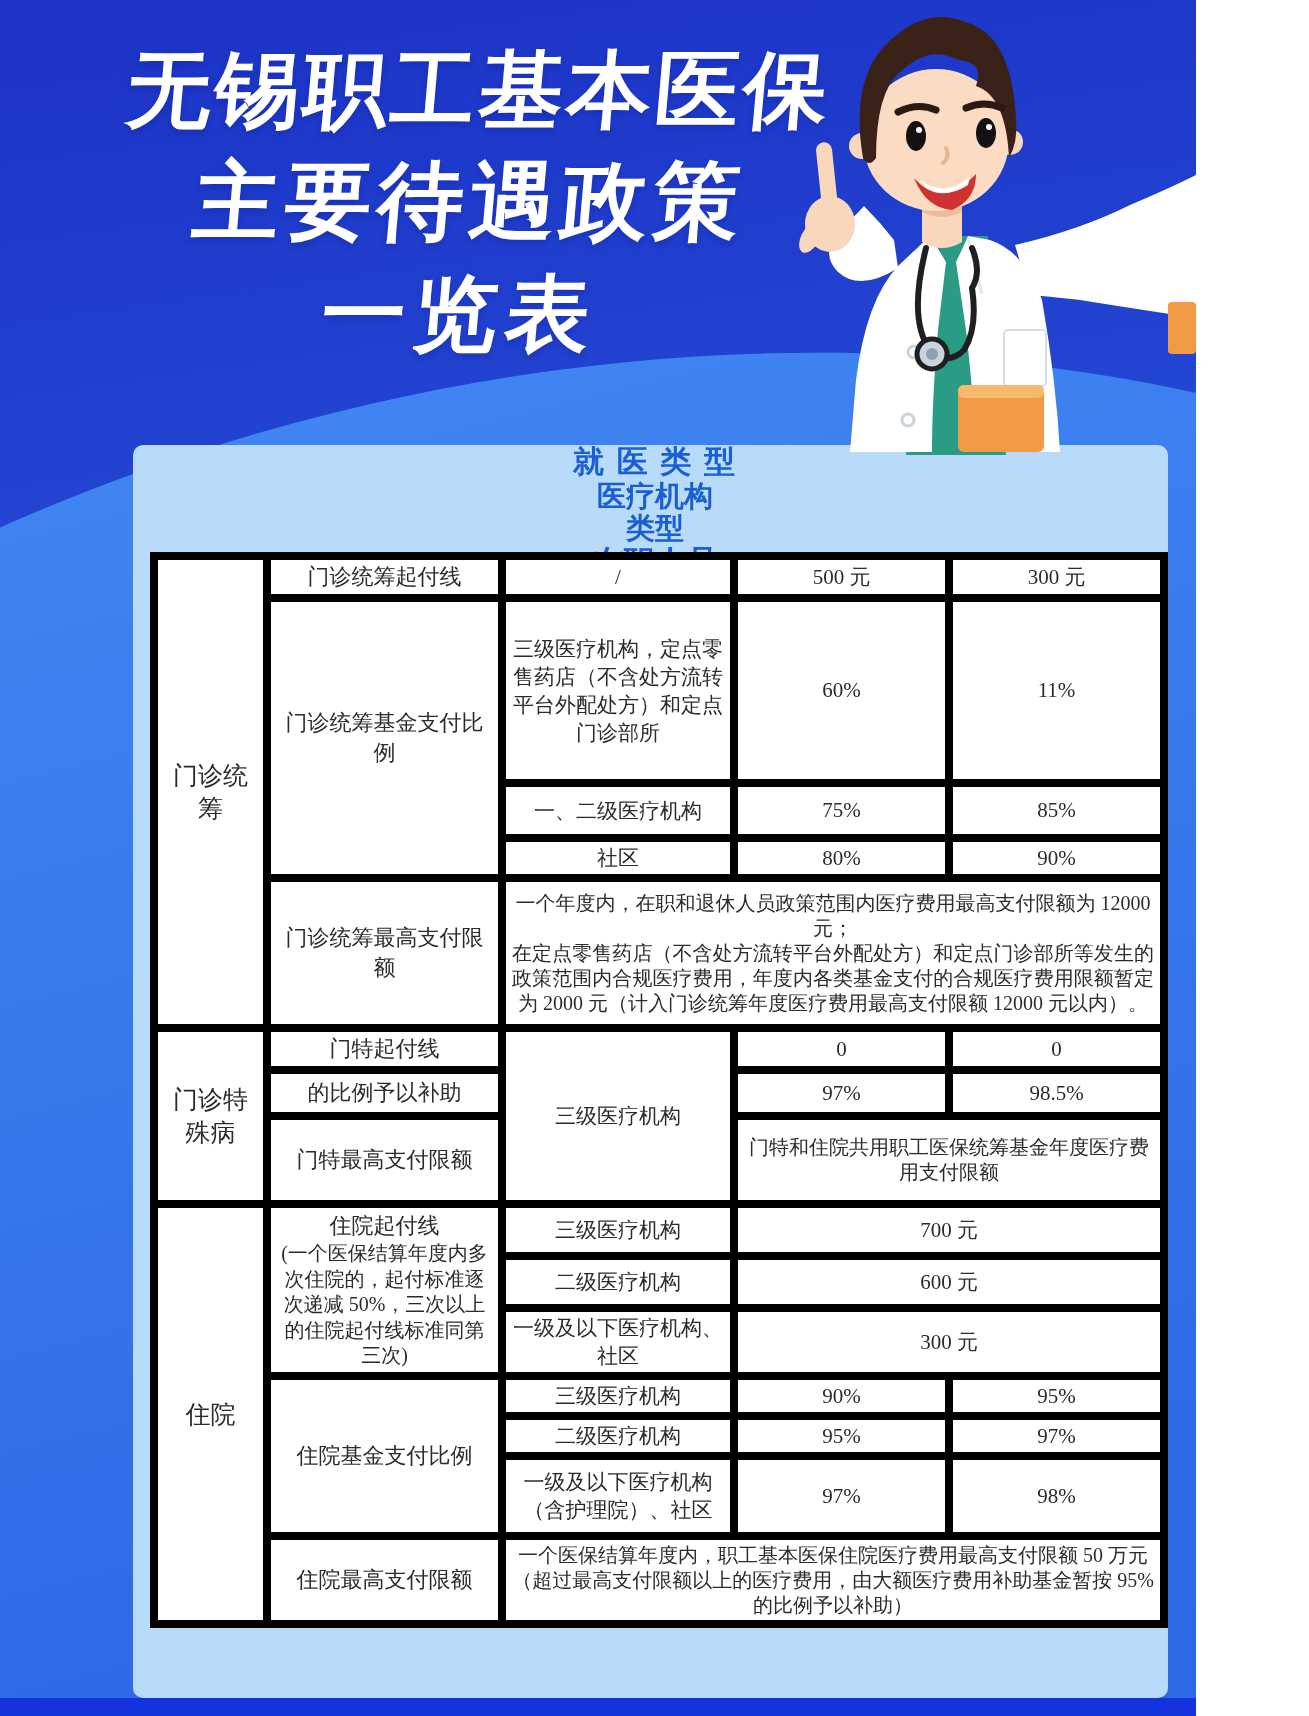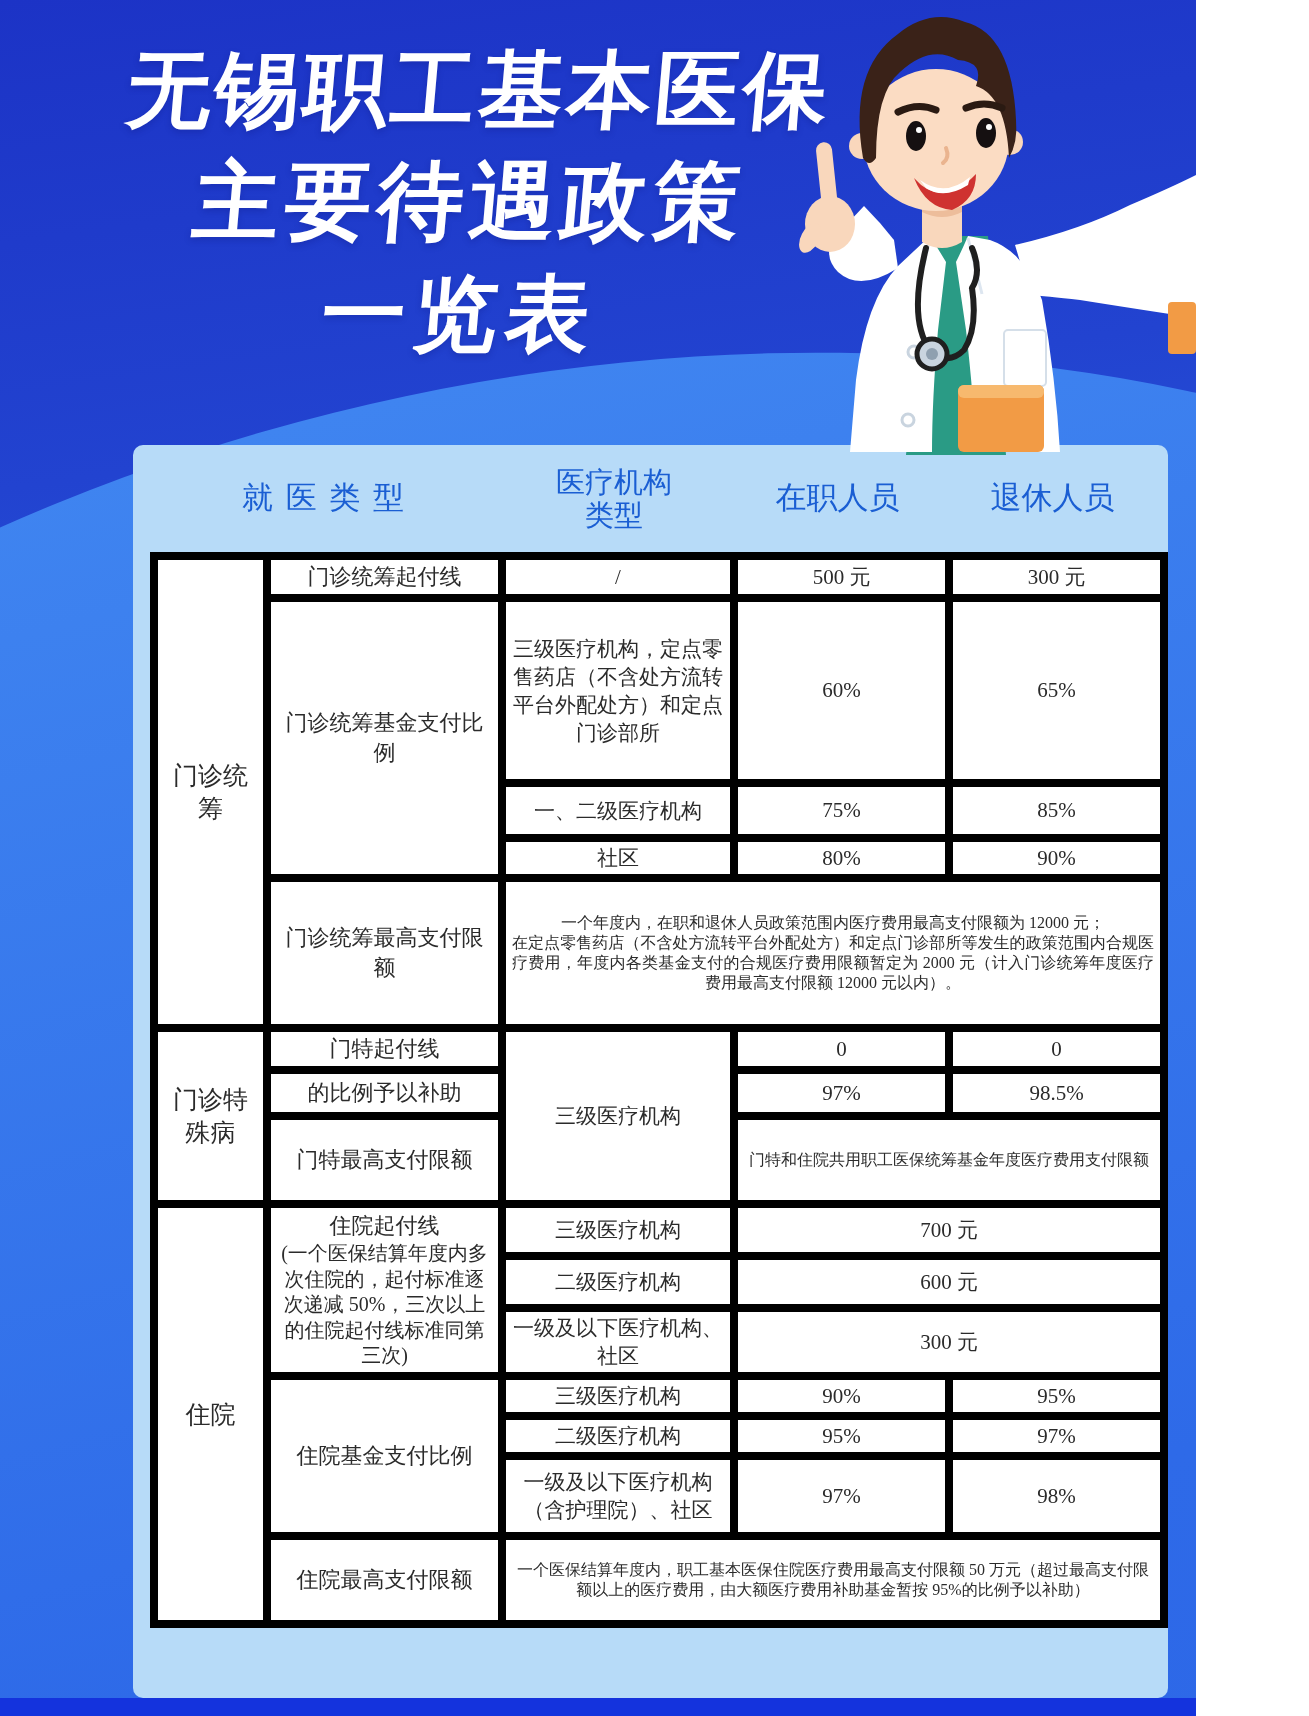--- a/index.html
+++ b/index.html
@@ -20,40 +20,40 @@
   .title-l2{font-size:86px;letter-spacing:6px;line-height:1;margin-top:26px;}
   .title-l3{font-size:84px;letter-spacing:8px;line-height:1;margin-top:28px;}
 
   
   .doctor{position:absolute;left:780px;top:0;width:416px;height:455px;z-index:5;}
 
   
   .panel{position:absolute;left:133px;top:445px;width:1035px;height:1253px;
          background:#b7dbf8;border-radius:10px;z-index:3;}
   .thead{position:absolute;left:17px;top:0;width:1010px;height:107px;display:flex;
-         align-items:center;color:#1a5ed3;font-weight:normal;}
+         align-items:center;color:#1a5ed3;font-weight:bold;flex-direction:column;}
   .th{ text-align:center;font-size:31px;line-height:1.12;}
   .th-visit{width:348px;letter-spacing:2px;}
   .th-inst{width:232px;font-size:29px;}
   .th-active{width:215px;}
   .th-retired{width:215px;}
 
   
   table.policy{position:absolute;left:17px;top:107px;width:1010px;border-collapse:collapse;
                background:#ffffff;table-layout:fixed;color:#2b2b2b;
                font-family:"Liberation Serif",serif;}
   table.policy td{border:8px solid #000000;text-align:center;vertical-align:middle;
                   padding:2px 6px;word-break:break-all;}
   td.group{font-size:25px;}
   td.item{font-size:22px;}
   td.inst{font-size:21px;}
   td.val{font-size:21px;}
   .note{font-size:20px;line-height:1.28;display:block;}
   .itline{display:block;}
-  td.para{font-size:16px;line-height:1.25;padding:4px 10px;border-radius:21px;}
+  td.para{font-size:20px;line-height:1.25;padding:4px 10px;border-radius:21px;}
   .p-center{text-align:center;}
   .p-just{text-align:justify;text-align-last:center;}
 </style>
 </head>
 <body>
 
 <div class="canvas">
   <div class="content">
     <div class="light-band"></div>
 
@@ -87,21 +87,21 @@
             <td class="group" rowspan="5">门诊统筹</td>
             <td class="item">门诊统筹起付线</td>
             <td class="inst">/</td>
             <td class="val">500 元</td>
             <td class="val">300 元</td>
           </tr>
           <tr style="height:185px">
             <td class="item" rowspan="3">门诊统筹基金支付比例</td>
             <td class="inst">三级医疗机构，定点零售药店（不含处方流转平台外配处方）和定点门诊部所</td>
             <td class="val">60%</td>
-            <td class="val">65%</td>
+            <td class="val">11%</td>
           </tr>
           <tr style="height:55px">
             <td class="inst">一、二级医疗机构</td>
             <td class="val">75%</td>
             <td class="val">85%</td>
           </tr>
           <tr style="height:40px">
             <td class="inst">社区</td>
             <td class="val">80%</td>
             <td class="val">90%</td>

